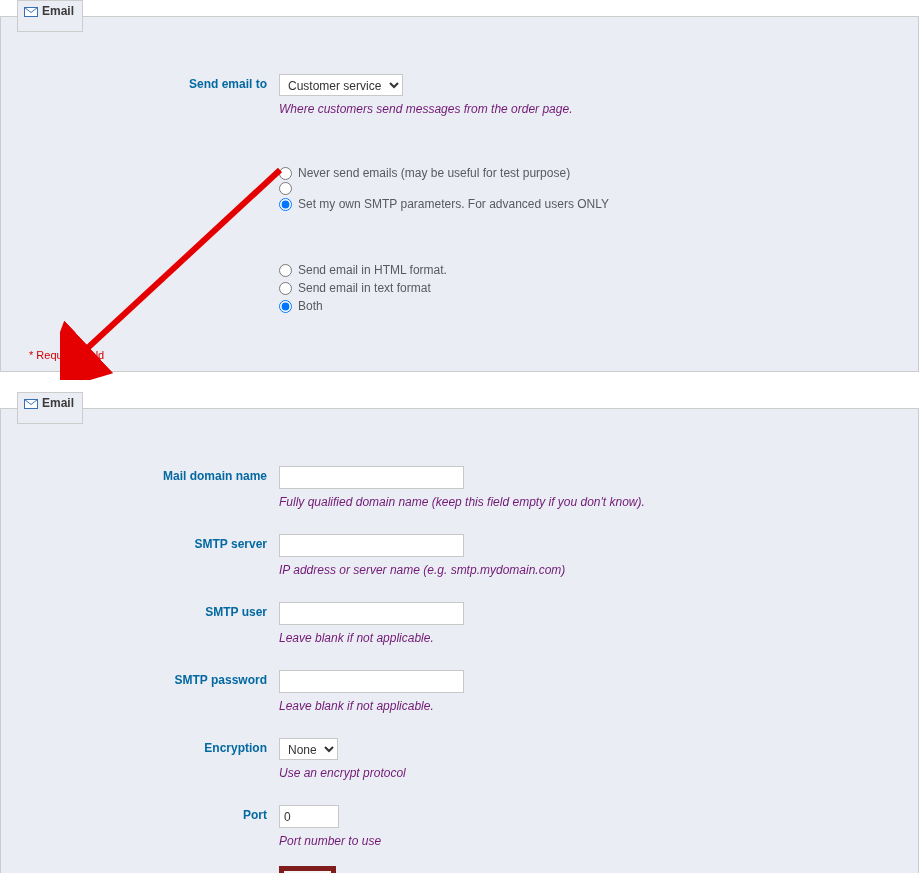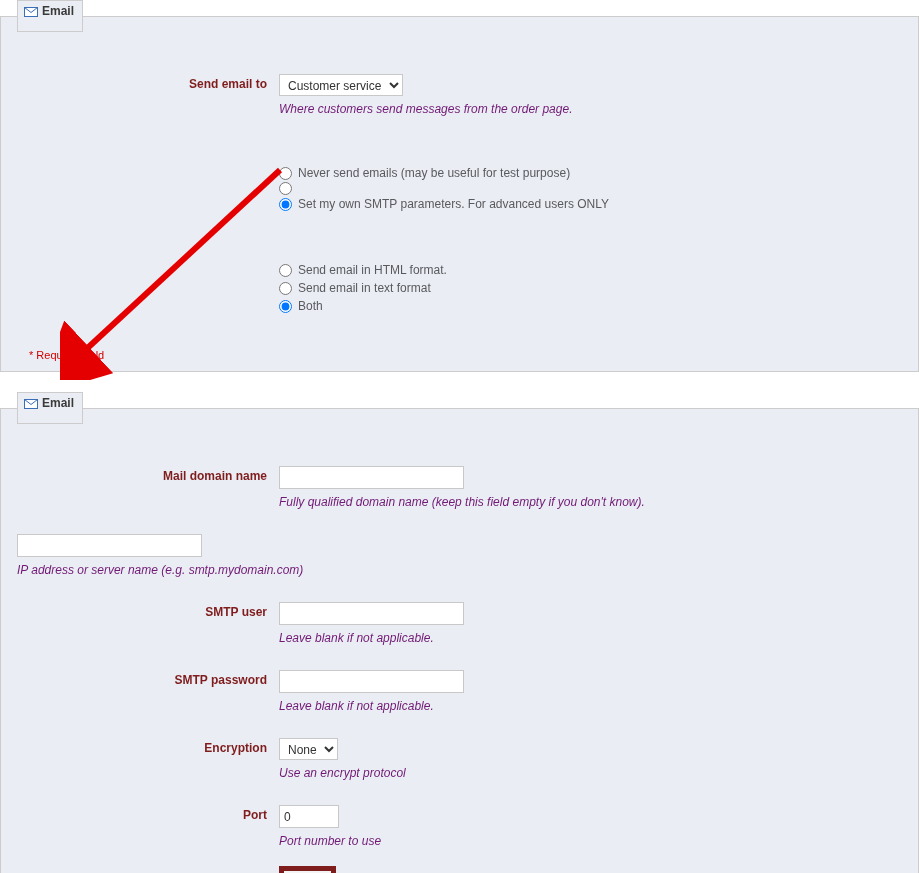--- a/index.html
+++ b/index.html
@@ -33,21 +33,21 @@
     display: flex;
     align-items: flex-start;
     margin-top: 25px;
   }
   .row.row-first { margin-top: 30px; }
   .label-col {
     width: 250px;
     text-align: right;
     padding-right: 12px;
     font-weight: bold;
-    color: #7f1d1d;
+    color: #0369a1;
     padding-top: 3px;
   }
   .field-col { flex: 1; }
   .hint {
     color: #701a75;
     font-style: italic;
     margin-top: 6px;
     font-size: 12px;
   }
   select, input[type="text"], input[type="password"] {
@@ -177,20 +177,21 @@
 
   <div class="row row-first">
     <div class="label-col">Mail domain name</div>
     <div class="field-col">
       <input type="text" class="wide" value="" style="">
       <div class="hint">Fully qualified domain name (keep this field empty if you don't know).</div>
     </div>
   </div>
 
   <div class="row">
+    <div class="label-col">SMTP server</div>
     <div class="field-col">
       <input type="text" class="wide" value="" style="">
       <div class="hint">IP address or server name (e.g. smtp.mydomain.com)</div>
     </div>
   </div>
 
   <div class="row">
     <div class="label-col">SMTP user</div>
     <div class="field-col">
       <input type="text" class="wide" value="" style="">

